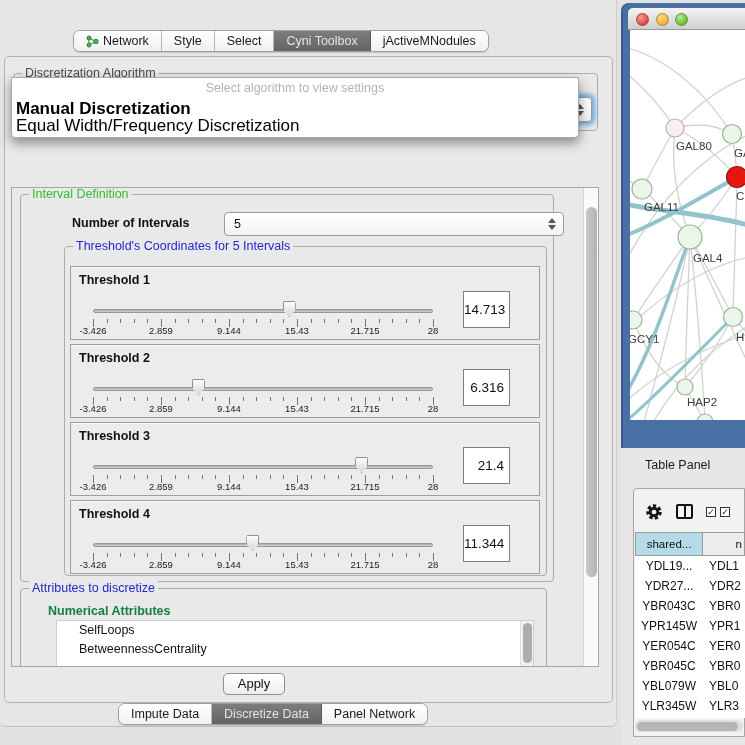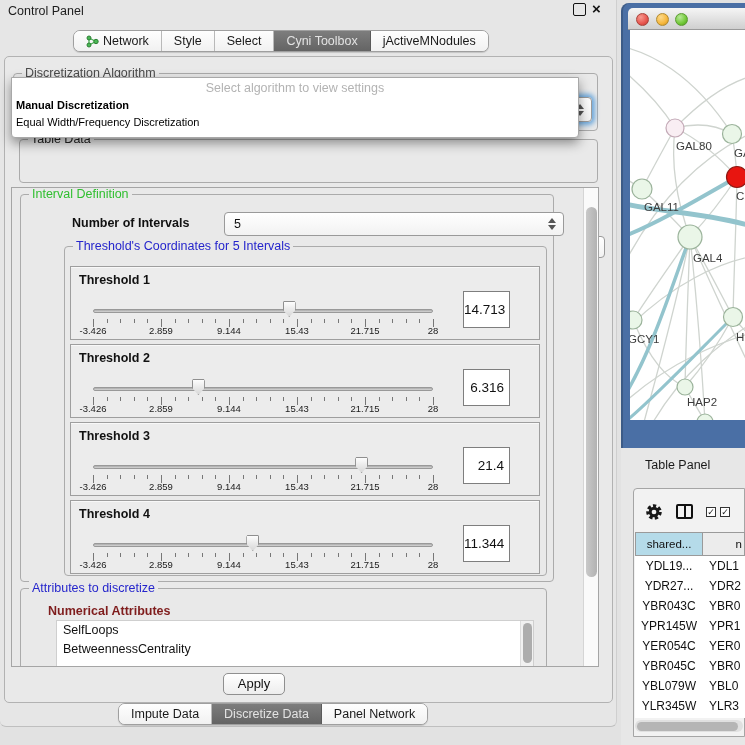--- a/index.html
+++ b/index.html
@@ -49,21 +49,21 @@
   #algo-group { left:8px; top:16px; width:585px; height:58px; }
   #algo-combo { left:21px; top:40px; width:566px; height:25px;
     box-shadow:0 0 5px 2.5px var(--focus); }
 
   
   #algo-popup { left:6px; top:20px; width:568px; height:61px; background:#ffffff;
     border:1px solid #a8a8a8; border-radius:0 0 4px 4px; z-index:60;
     box-shadow:0 5px 12px rgba(0,0,0,.42); }
   #popup-hint { position:absolute; left:0; top:3px; width:100%; text-align:center;
     font-size:12.5px; color:#b3b3b3; }
-  .popup-item { position:absolute; left:4px; font-size:11px; color:#000; white-space:nowrap; }
+  .popup-item { position:absolute; left:4px; font-size:17px; color:#000; white-space:nowrap; }
   .popup-item.b { font-weight:bold; }
 
   #td-group { left:14px; top:82px; width:579px; height:44px; }
   #td-combo { left:22px; top:96px; width:563px; height:22px; }
 
   
   #scroll-area { left:6px; top:130px; width:588px; height:480px;
     border:1px solid #a5a5a5; background:#e9e9e9; overflow:hidden; }
   #main-sb { position:absolute; right:0; top:0; width:15px; height:478px;
     background:#fafafa; border-left:1px solid #d5d5d5; }
@@ -84,24 +84,24 @@
     background:linear-gradient(#fdfdfd,#d8d8d8); border:1px solid #8f8f8f;
     clip-path:polygon(8% 0,92% 0,100% 12%,100% 55%,50% 100%,0 55%,0 12%); }
   .tick { position:absolute; width:1px; background:#777; top:52px; }
   .tick-label { position:absolute; top:58px; font-size:9.5px; font-weight:normal; color:#1a1a1a;
     transform:translateX(-50%); white-space:nowrap; }
   .thr-value { position:absolute; left:392px; top:24px; width:47px; height:37px;
     background:#fff; border:1px solid #7e7e7e; font-size:13.5px; color:#111;
     text-align:right; line-height:35px; padding-right:5px; }
 
   #attr-group { left:8px; top:400px; width:527px; height:150px; }
-  #attr-label { left:36px; top:416px; font-size:12.5px; font-weight:bold; color:#7f1d1d; }
+  #attr-label { left:36px; top:416px; font-size:12.5px; font-weight:bold; color:#15803d; }
   #attr-list { left:44px; top:432px; width:478px; height:110px; background:#ffffff;
     border:1px solid #cfcfcf; overflow:hidden; }
-  .attr-item { font-size:12.5px; color:#111; line-height:19px; padding-left:6px; white-space:nowrap; }
+  .attr-item { font-size:12.5px; color:#111; line-height:19px; padding-left:22px; white-space:nowrap; }
   #attr-sb { position:absolute; right:0; top:0; width:13px; height:100%;
     background:#f1f1f1; border-left:1px solid #ddd; }
   #attr-sb .thumb { position:absolute; left:2px; top:2px; width:9px; height:40px;
     background:#adadad; border-radius:5px; }
 
   #apply-btn { left:218px; top:616px; width:62px; height:22px;
     background:linear-gradient(#ffffff,#ededed); border:1px solid #8f8f8f; border-radius:5px;
     font-size:13px; color:#111; text-align:center; line-height:20px; }
 
   
@@ -134,25 +134,20 @@
   .trow .c2 { width:42px; padding-left:6px; line-height:20px; overflow:hidden; white-space:nowrap; }
   #tp-hsb { left:635px; top:720px; width:108px; height:12px; background:#e0e0e0; border-radius:6px; }
   #tp-hsb .thumb { position:absolute; left:2px; top:1.5px; width:101px; height:9px; background:#b5b5b5; border-radius:5px; }
 
   svg text { font-family:"Liberation Sans", sans-serif; }
 </style>
 </head>
 <body>
 
 <div class="abs" id="cp-window">
-  <div class="abs" id="cp-titlebar">
-    <span class="abs" id="cp-title">Control Panel</span>
-    <span class="abs" id="float-icon"></span>
-    <span class="abs" id="close-icon">×</span>
-  </div>
 
   <div class="abs seg-bar" id="top-tabs">
       <div class="seg">
         <svg width="13" height="13" viewBox="0 0 13 13">
           <line x1="3" y1="3" x2="10" y2="6.5" stroke="#3fae49" stroke-width="1.2"></line>
           <line x1="3" y1="10" x2="10" y2="6.5" stroke="#3fae49" stroke-width="1.2"></line>
           <line x1="3" y1="3" x2="3" y2="10" stroke="#3fae49" stroke-width="1.2"></line>
           <circle cx="3" cy="3" r="2" fill="#49b853" stroke="#2e7e36"></circle>
           <circle cx="3" cy="10" r="2" fill="#49b853" stroke="#2e7e36"></circle>
           <circle cx="10" cy="6.5" r="2.2" fill="#49b853" stroke="#2e7e36"></circle>
@@ -184,30 +179,20 @@
           <i class="dn"></i>
         </span>
     </div>
 
     <div class="abs" id="algo-popup">
       <span id="popup-hint">Select algorithm to view settings</span>
     <div class="popup-item b" style="top: 21px;">Manual Discretization</div>
         <div class="popup-item" style="top: 38px;">Equal Width/Frequency Discretization</div>
       </div>
 
-    <div class="group" id="td-group">
-      <span class="group-title" style="color:#222">Table Data</span>
-      <div class="combo" id="td-combo" style="position:absolute">
-        <span>galFiltered.sif default node</span>
-        <span class="stepper">
-            <i class="up"></i>
-            <i class="dn"></i>
-          </span>
-      </div>
-    </div>
 
     <div class="abs" id="scroll-area">
       <div class="group" id="interval-group">
         <span class="group-title" style="color:var(--gtgreen)">Interval Definition</span>
       </div>
       <span class="abs" id="num-label">Number of Intervals</span>
       <div class="abs combo" id="num-combo">
         <span>5</span>
         <span class="stepper">
             <i class="up"></i>

